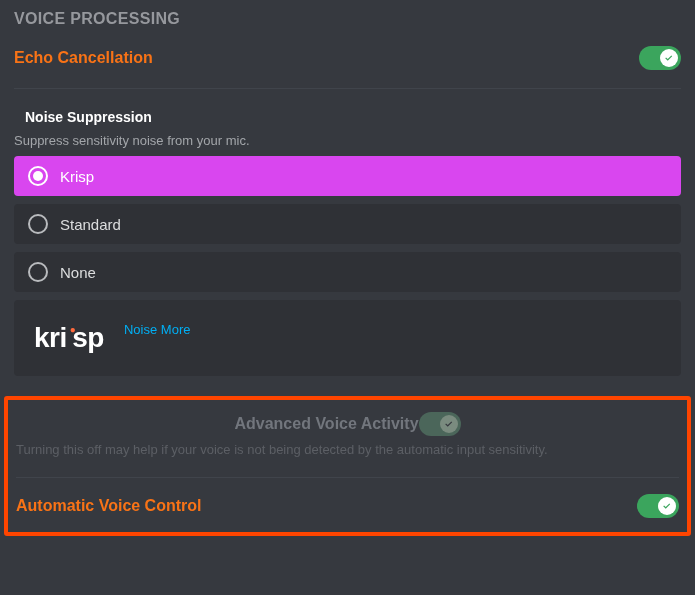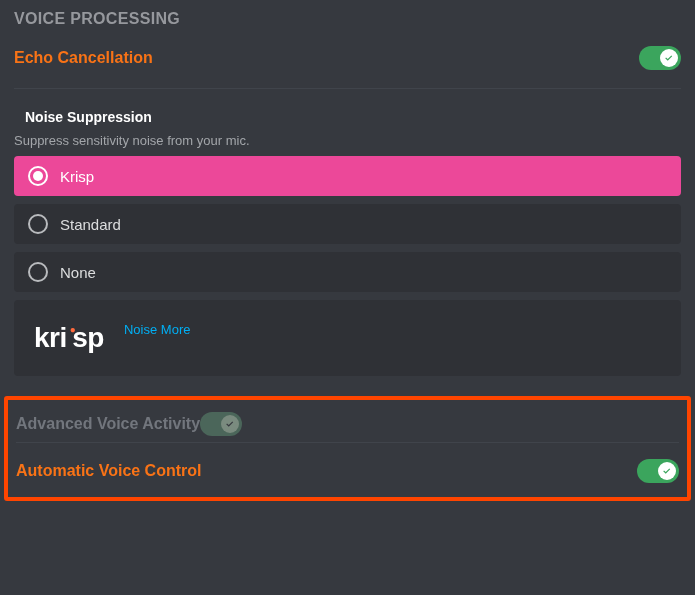--- a/index.html
+++ b/index.html
@@ -86,21 +86,21 @@
       background: #2f3136;
       border-radius: 4px;
       padding: 10px 14px;
       display: flex;
       align-items: center;
       gap: 12px;
       cursor: pointer;
       margin-bottom: 8px;
     }
     .radio-option.selected {
-      background: #ec4899;
+      background: #d946ef;
     }
     .radio-circle {
       width: 20px;
       height: 20px;
       border-radius: 50%;
       border: 2px solid #b9bbbe;
       display: flex;
       align-items: center;
       justify-content: center;
       flex-shrink: 0;
@@ -144,21 +144,21 @@
     .highlight-box {
       border: 4px solid #ff4500;
       border-radius: 3px;
       padding: 12px 8px 4px 8px;
       margin-left: -10px;
       margin-right: -10px;
     }
     .advanced-row {
       display: flex;
       align-items: center;
-      justify-content: flex-start;
+      justify-content: center;
       margin-bottom: 6px;
     }
     .divider2 {
       height: 1px;
       background: #40444b;
       margin-bottom: 16px;
     }
     .gain-row {
       display: flex;
       align-items: center;
@@ -213,20 +213,21 @@
   <div class="advanced-row">
     <div class="setting-title-muted">Advanced Voice Activity</div>
     <div class="toggle muted">
       <div class="toggle-thumb">
         <svg width="12" height="12" viewBox="0 0 20 20">
             <path fill="#36393f" d="M7.89 14.65l-4.2-4.2 1.41-1.41 2.79 2.79 6.01-6.01 1.41 1.41z"></path>
           </svg>
       </div>
     </div>
   </div>
+  <div class="description-muted">Turning this off may help if your voice is not being detected by the automatic input sensitivity.</div>
 
   <div class="divider2"></div>
 
   <div class="gain-row">
     <div class="setting-title">Automatic Voice Control</div>
     <div class="toggle on">
       <div class="toggle-thumb">
         <svg width="12" height="12" viewBox="0 0 20 20">
             <path fill="#3ba55d" d="M7.89 14.65l-4.2-4.2 1.41-1.41 2.79 2.79 6.01-6.01 1.41 1.41z"></path>
           </svg>

